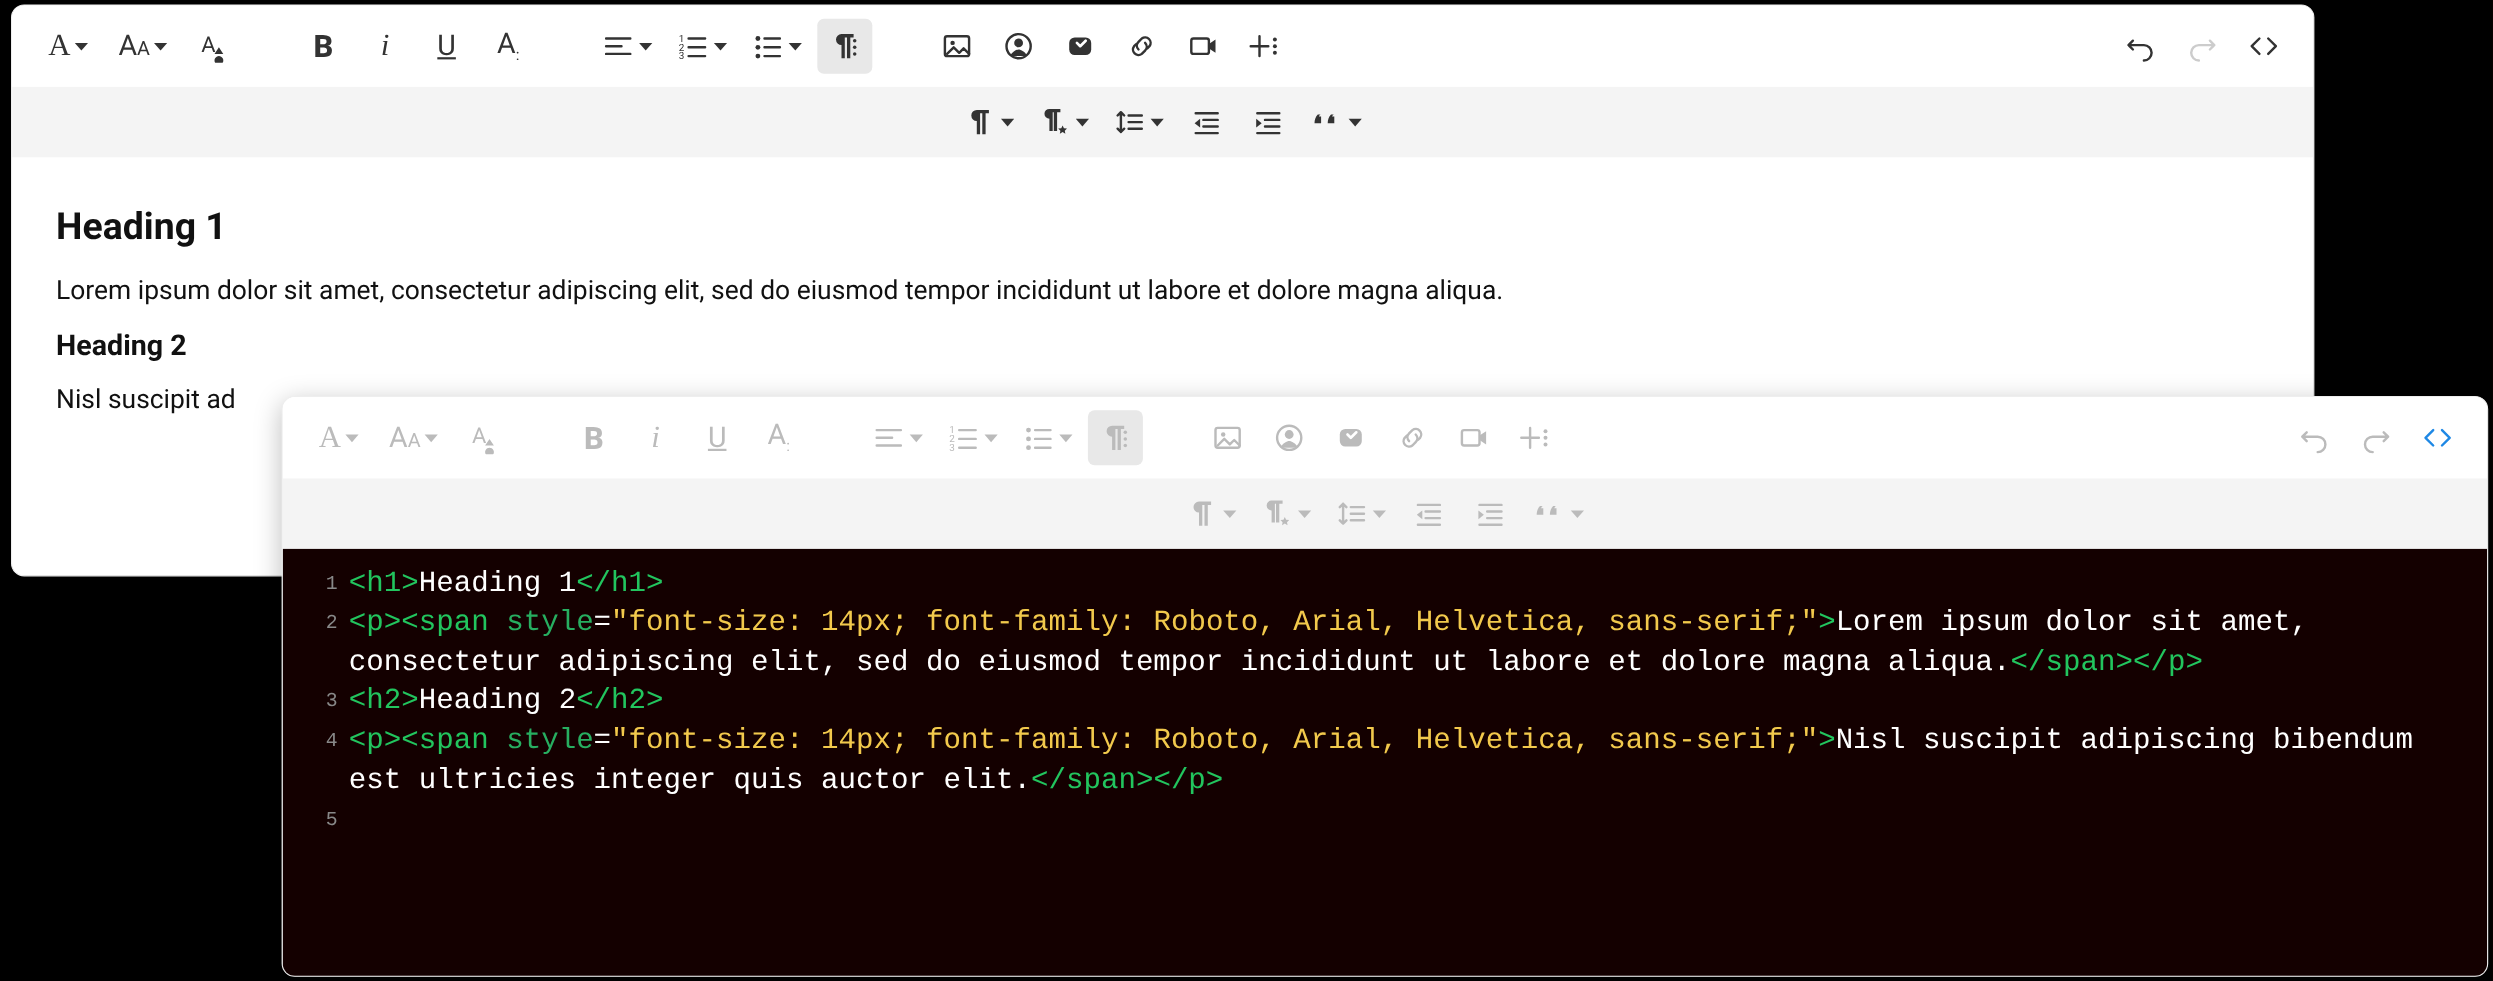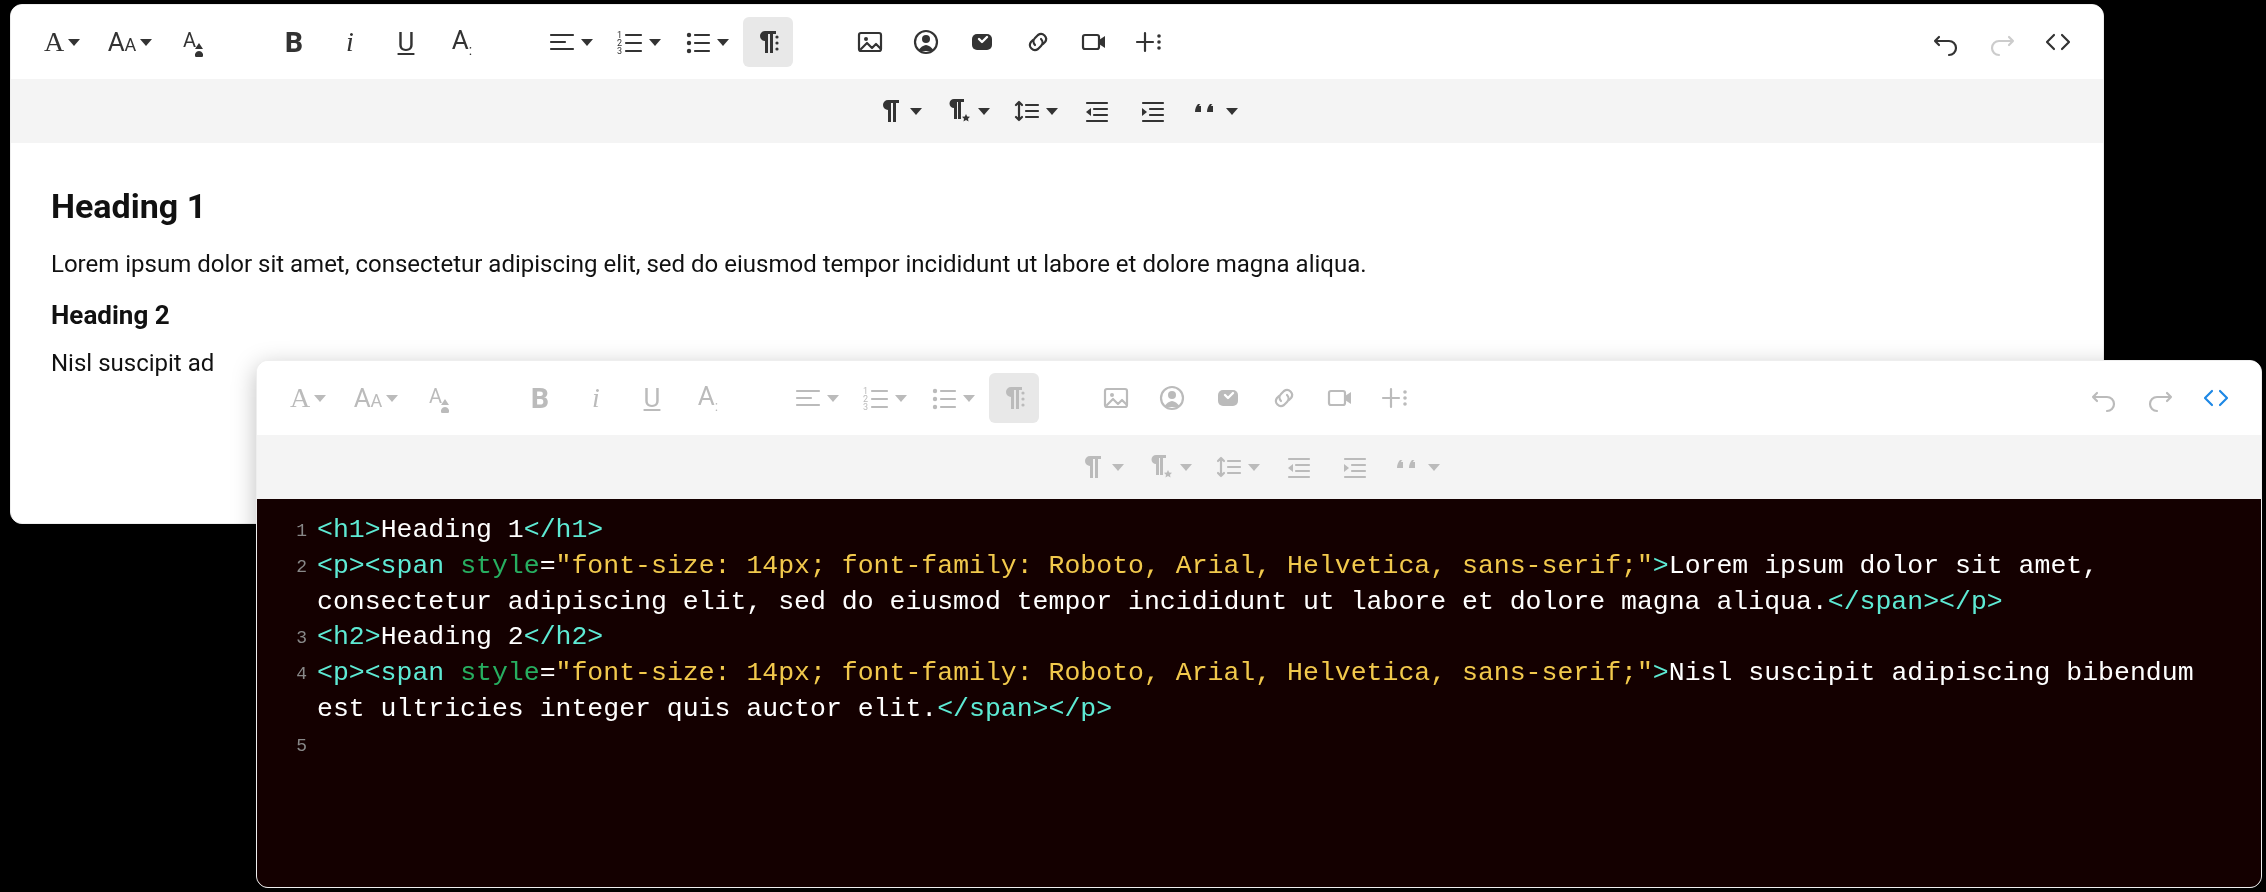--- a/index.html
+++ b/index.html
@@ -95,21 +95,21 @@
     padding-top: 6px;
     flex-shrink: 0;
     margin-right: 10px;
     user-select: none;
   }
   .code {
     white-space: pre-wrap;
     word-break: break-word;
     flex: 1;
   }
-  .tag { color: #5eead4; }
+  .tag { color: #22c55e; }
   .attr { color: #27AE60; }
   .val { color: #F2C94C; }
   .txt { color: #fff; }
 
   
   .ic { stroke: currentColor; fill: none; stroke-width: 2.2; stroke-linecap: round; stroke-linejoin: round; }
   .icf { fill: currentColor; }
 </style>
 </head>
 <body>

